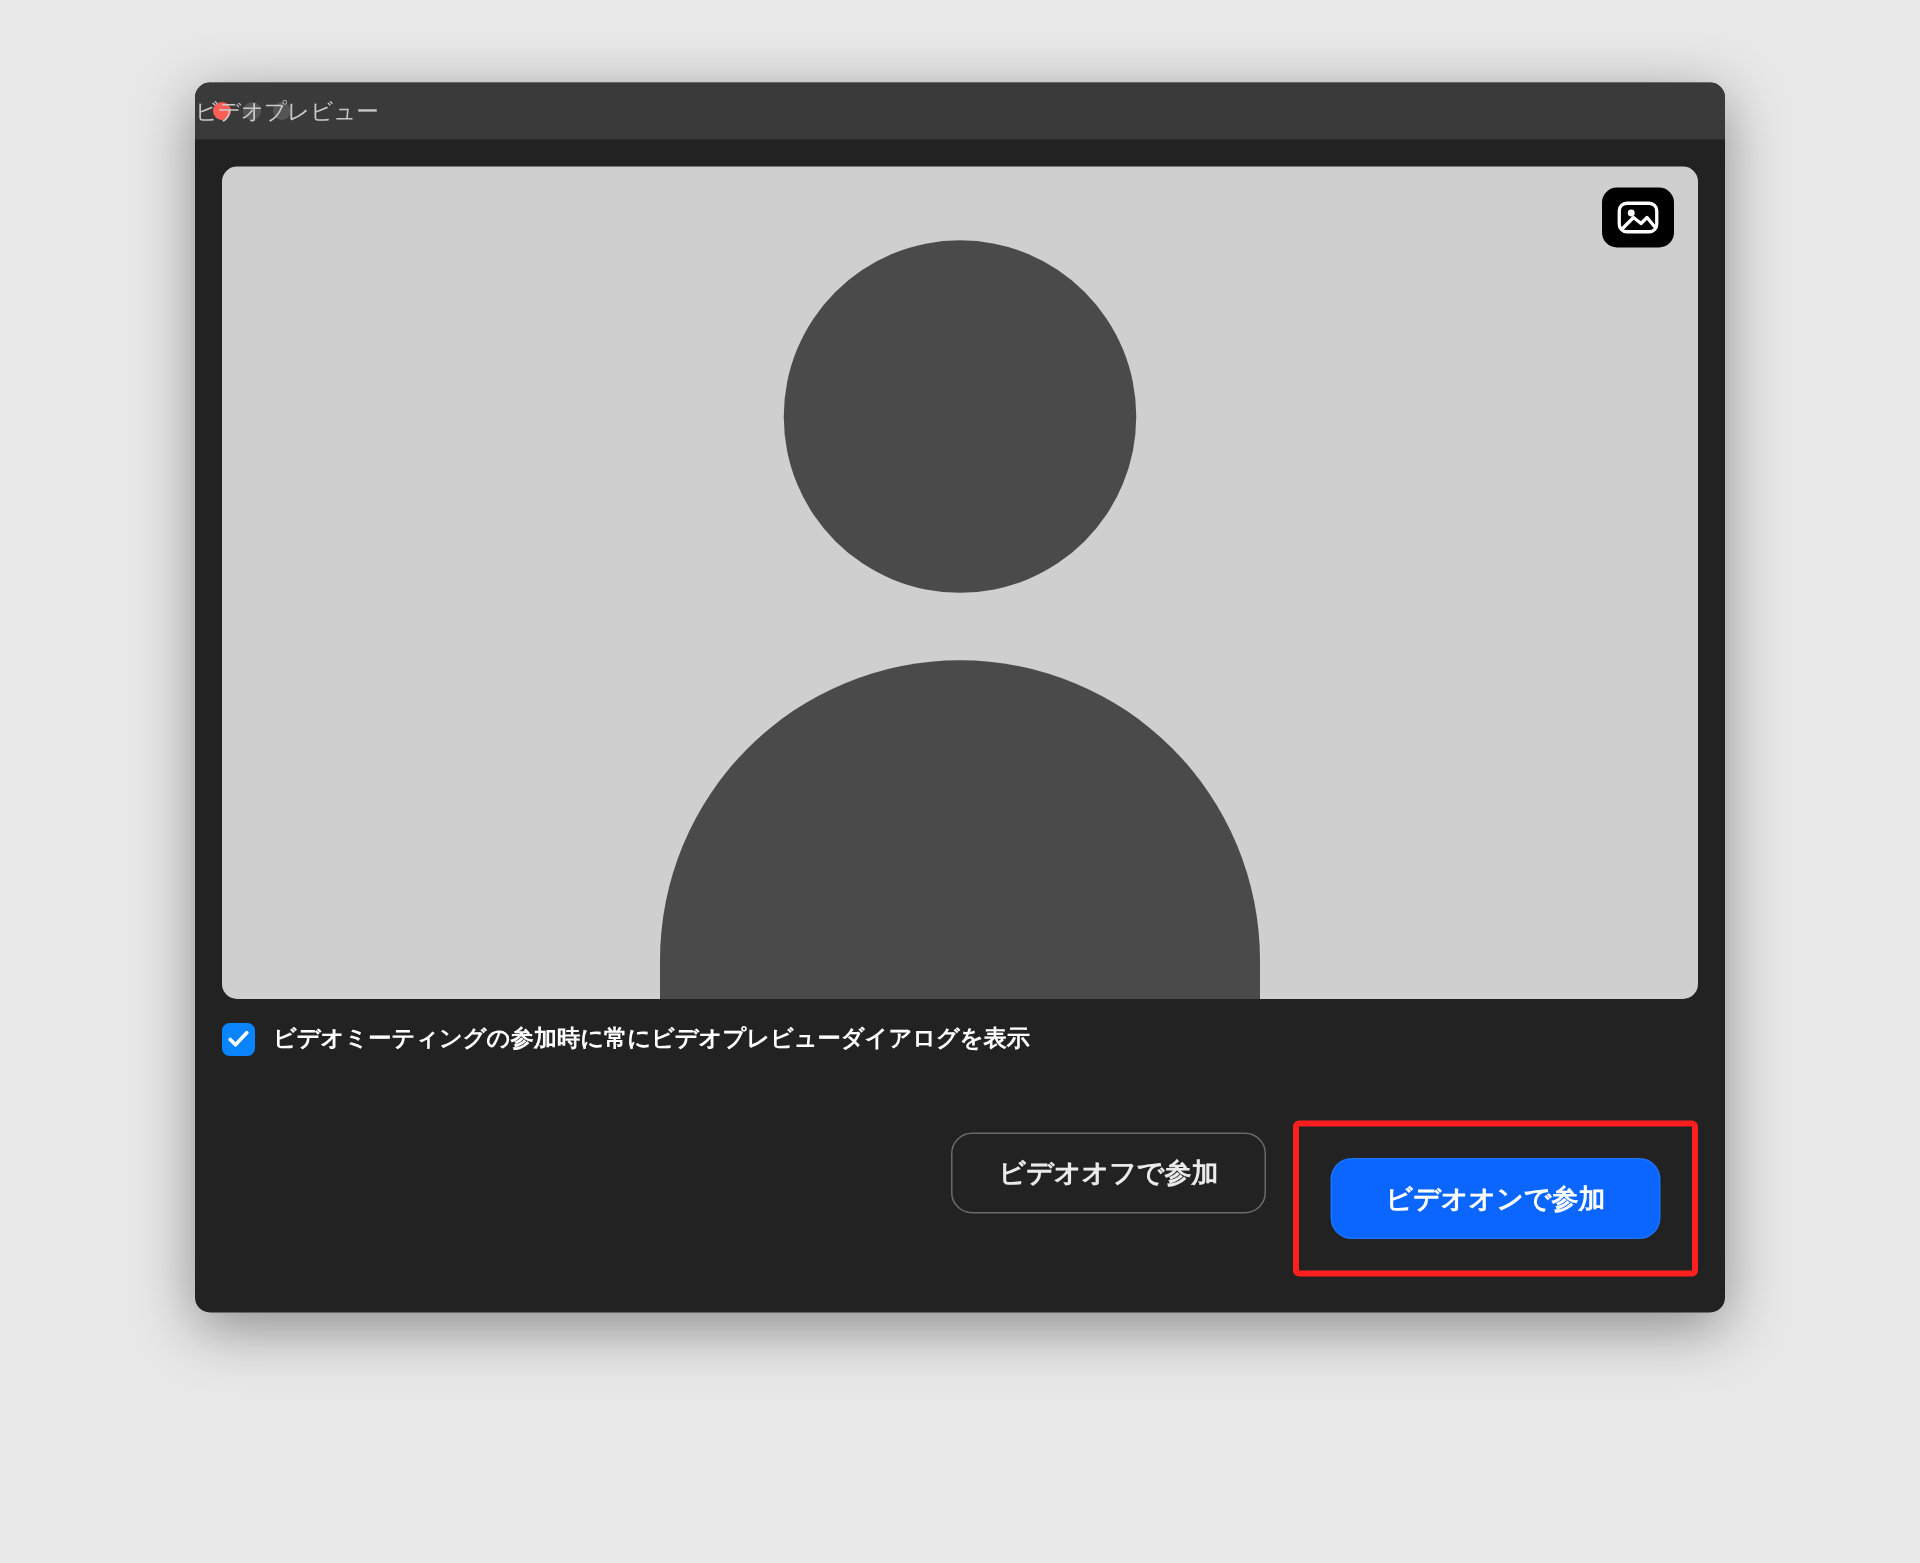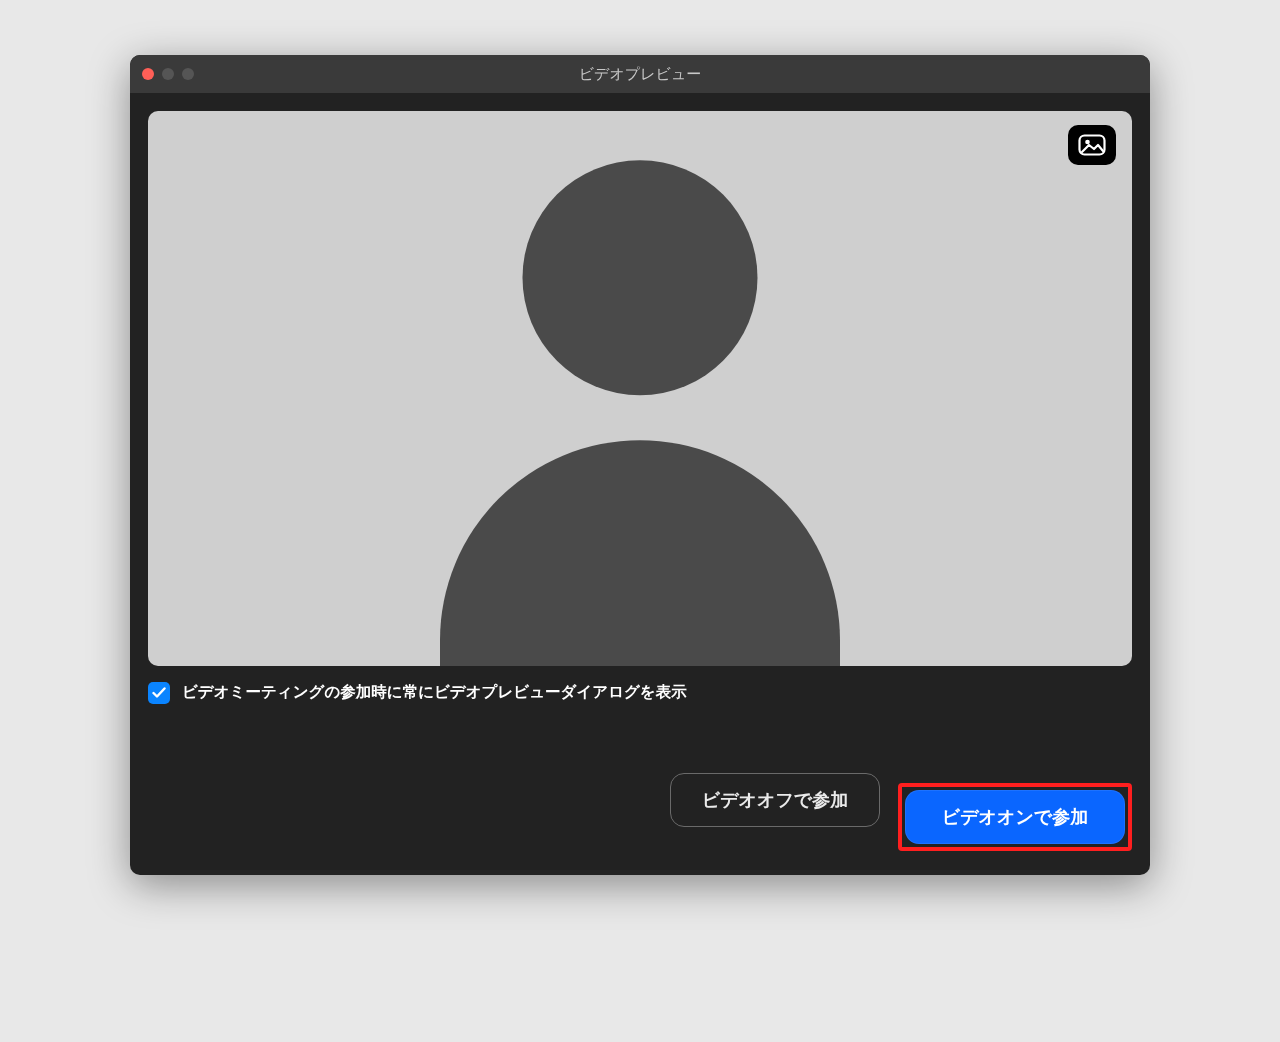--- a/index.html
+++ b/index.html
@@ -44,21 +44,20 @@
       width: 12px;
       height: 12px;
       border-radius: 50%;
     }
     .light.close { background: #ff5f57; }
     .light.min { background: #555; }
     .light.max { background: #555; }
     .title {
       position: absolute;
       left: 0; right: 0;
-      text-align: center;
       color: #c8c8c8;
       font-size: 15px;
       font-weight: 400;
       pointer-events: none;
       font-family: Liberation Mono, monospace;
     }
     .content {
       flex: 1;
       padding: 18px 18px 24px 18px;
       display: flex;
@@ -150,21 +149,21 @@
       justify-content: center;
       cursor: pointer;
       text-align: right;
     }
     .btn-off {
       background: transparent;
       color: #eaeaea;
       border: 1.5px solid #6a6a6a;
     }
     .btn-on-wrap {
-      padding: 3px;
+      padding: 21px;
       border: 4px solid #ff1f1f;
       border-radius: 4px;
       margin-top: 35px;
     }
     .btn-on {
       background: #0a66ff;
       color: #fff;
       width: 220px;
       box-shadow: inset 0 0 0 1px rgba(255,255,255,0.08);
     }

